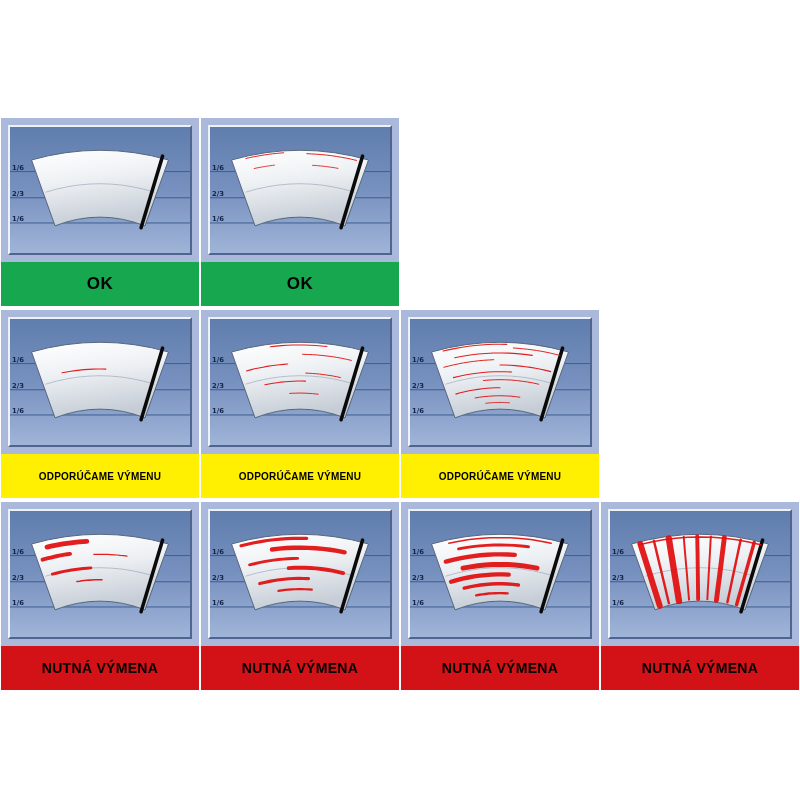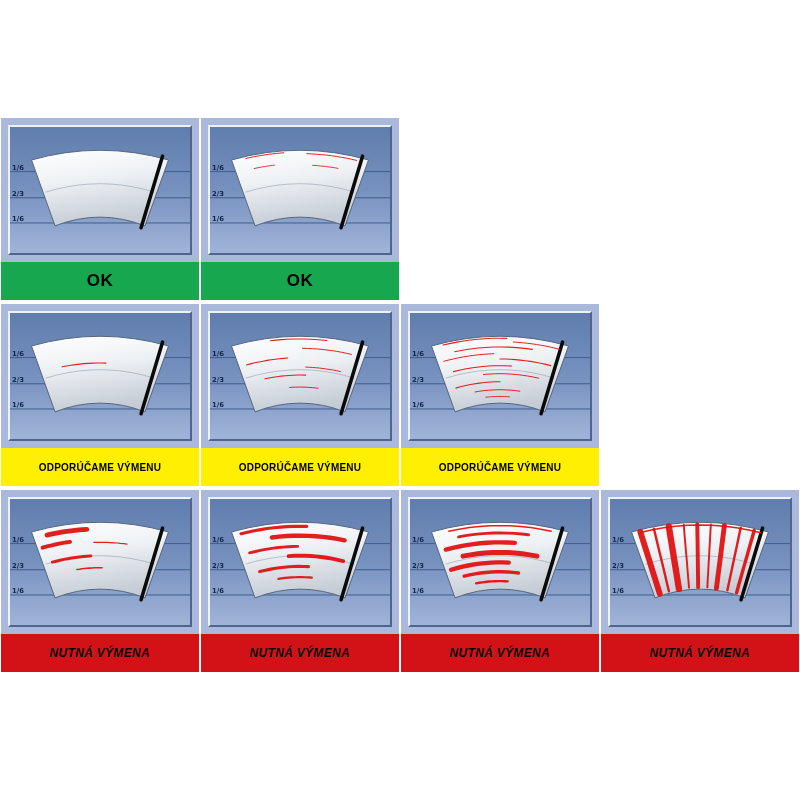--- a/index.html
+++ b/index.html
@@ -21,26 +21,26 @@
   }
   .panel{
     width:100%;height:100%;box-sizing:border-box;
     border:2px solid;
     border-color:#edf2f9 #4e6590 #4e6590 #edf2f9;
     box-shadow:inset 0 0 0 1px #8ba0c6;
     background:#6f8cbd;
   }
   .panel svg{display:block;width:100%;height:100%;}
   .band{
-    height:38px;display:flex;align-items:center;justify-content:center;
+    height:44px;display:flex;align-items:center;justify-content:center;
     font-weight:bold;color:#000;
   }
   .row-ok .band{font-size:17px;letter-spacing:0.5px;}
   .row-warn .band{font-size:10px;letter-spacing:0.2px;}
-  .row-alert .band{font-size:12px;letter-spacing:0.3px;font-style:italic;}
+  .row-alert .band{font-size:14px;letter-spacing:0.3px;}
 </style>
 </head>
 <body>
 
 <div id="grid">
     <div class="row row-ok">
       <div class="cell">
         <div class="illu">
           <div class="panel">
             <svg viewBox="0 0 184 130" preserveAspectRatio="none">

